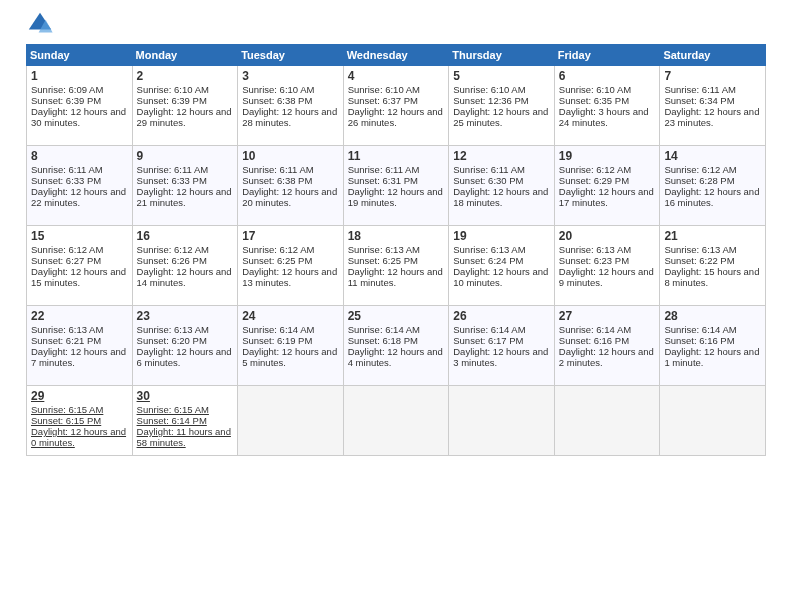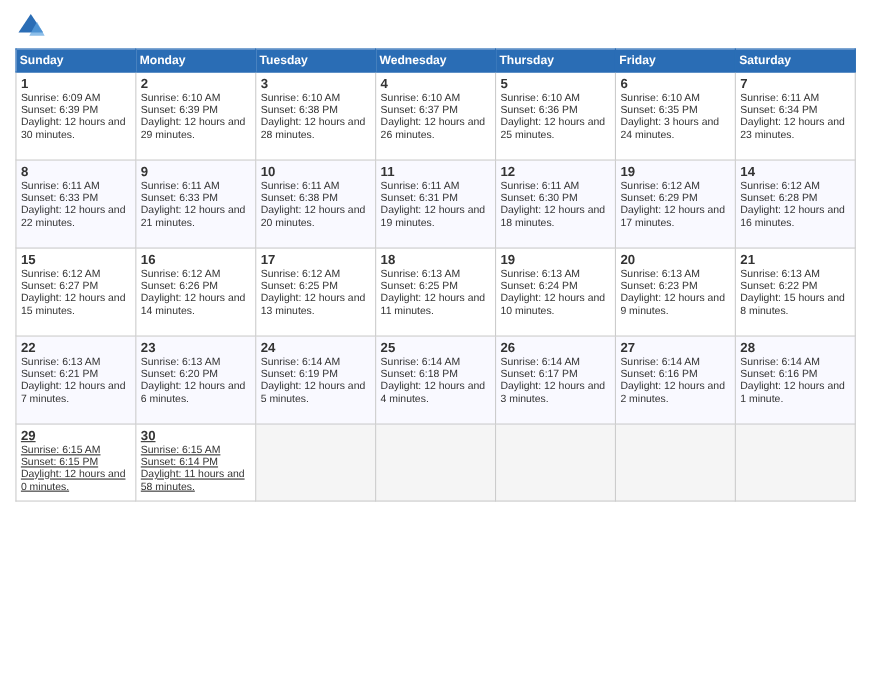--- a/index.html
+++ b/index.html
@@ -6,21 +6,21 @@
     body {
       font-family: Arial, sans-serif;
       background: #fff;
       width: 792px;
       height: 612px;
       overflow: hidden;
     }
     .page {
       width: 792px;
       height: 612px;
-      padding: 10px 14px;
+      padding: 10px 26px;
       background: #fff;
     }
     .header {
       display: flex;
       align-items: flex-start;
       justify-content: space-between;
       margin-bottom: 6px;
     }
     .logo {
       display: flex;
@@ -131,21 +131,21 @@
           <th>Friday</th>
           <th>Saturday</th>
         </tr>
     </thead>
     <tbody id="calendar-body">
     <tr>
           <td><span class="day-number">1</span><span>Sunrise: 6:09 AM</span><br><span>Sunset: 6:39 PM</span><br><span>Daylight: 12 hours and 30 minutes.</span></td>
           <td><span class="day-number">2</span><span>Sunrise: 6:10 AM</span><br><span>Sunset: 6:39 PM</span><br><span>Daylight: 12 hours and 29 minutes.</span></td>
           <td><span class="day-number">3</span><span>Sunrise: 6:10 AM</span><br><span>Sunset: 6:38 PM</span><br><span>Daylight: 12 hours and 28 minutes.</span></td>
           <td><span class="day-number">4</span><span>Sunrise: 6:10 AM</span><br><span>Sunset: 6:37 PM</span><br><span>Daylight: 12 hours and 26 minutes.</span></td>
-          <td><span class="day-number">5</span><span>Sunrise: 6:10 AM</span><br><span>Sunset: 6:36 PM</span><br><span>Daylight: 12 hours and 25 minutes.</span></td>
+          <td><span class="day-number">5</span><span>Sunrise: 6:10 AM</span><br><span>Sunset: 12:36 PM</span><br><span>Daylight: 12 hours and 25 minutes.</span></td>
           <td><span class="day-number">6</span><span>Sunrise: 6:10 AM</span><br><span>Sunset: 6:35 PM</span><br><span>Daylight: 3 hours and 24 minutes.</span></td>
           <td><span class="day-number">7</span><span>Sunrise: 6:11 AM</span><br><span>Sunset: 6:34 PM</span><br><span>Daylight: 12 hours and 23 minutes.</span></td>
         </tr>
         <tr class="row-stripe">
           <td><span class="day-number">8</span><span>Sunrise: 6:11 AM</span><br><span>Sunset: 6:33 PM</span><br><span>Daylight: 12 hours and 22 minutes.</span></td>
           <td><span class="day-number">9</span><span>Sunrise: 6:11 AM</span><br><span>Sunset: 6:33 PM</span><br><span>Daylight: 12 hours and 21 minutes.</span></td>
           <td><span class="day-number">10</span><span>Sunrise: 6:11 AM</span><br><span>Sunset: 6:38 PM</span><br><span>Daylight: 12 hours and 20 minutes.</span></td>
           <td><span class="day-number">11</span><span>Sunrise: 6:11 AM</span><br><span>Sunset: 6:31 PM</span><br><span>Daylight: 12 hours and 19 minutes.</span></td>
           <td><span class="day-number">12</span><span>Sunrise: 6:11 AM</span><br><span>Sunset: 6:30 PM</span><br><span>Daylight: 12 hours and 18 minutes.</span></td>
           <td><span class="day-number">19</span><span>Sunrise: 6:12 AM</span><br><span>Sunset: 6:29 PM</span><br><span>Daylight: 12 hours and 17 minutes.</span></td>

